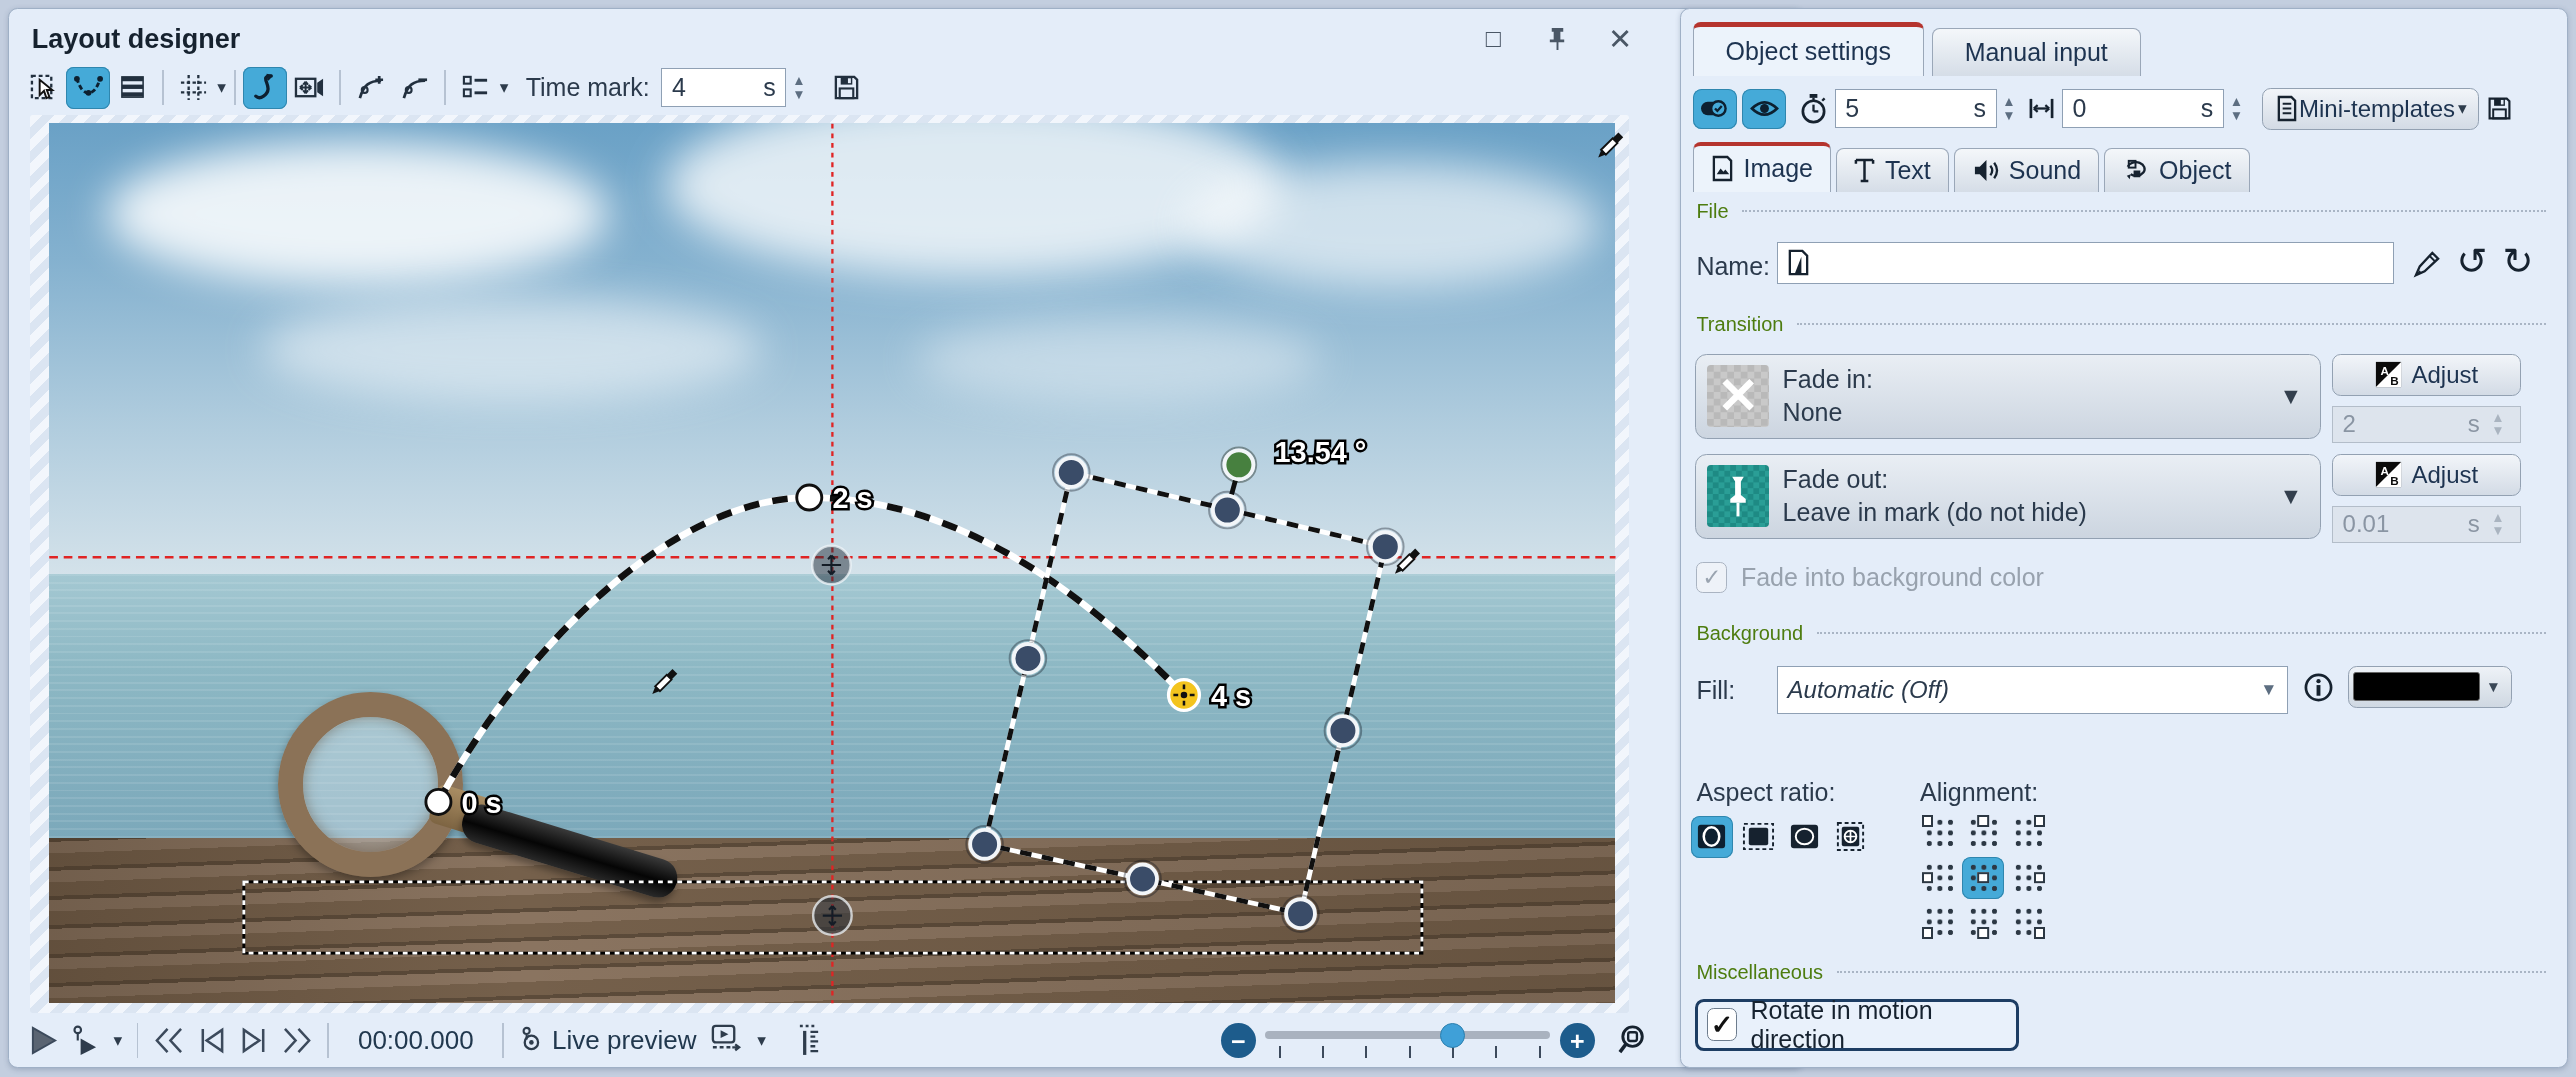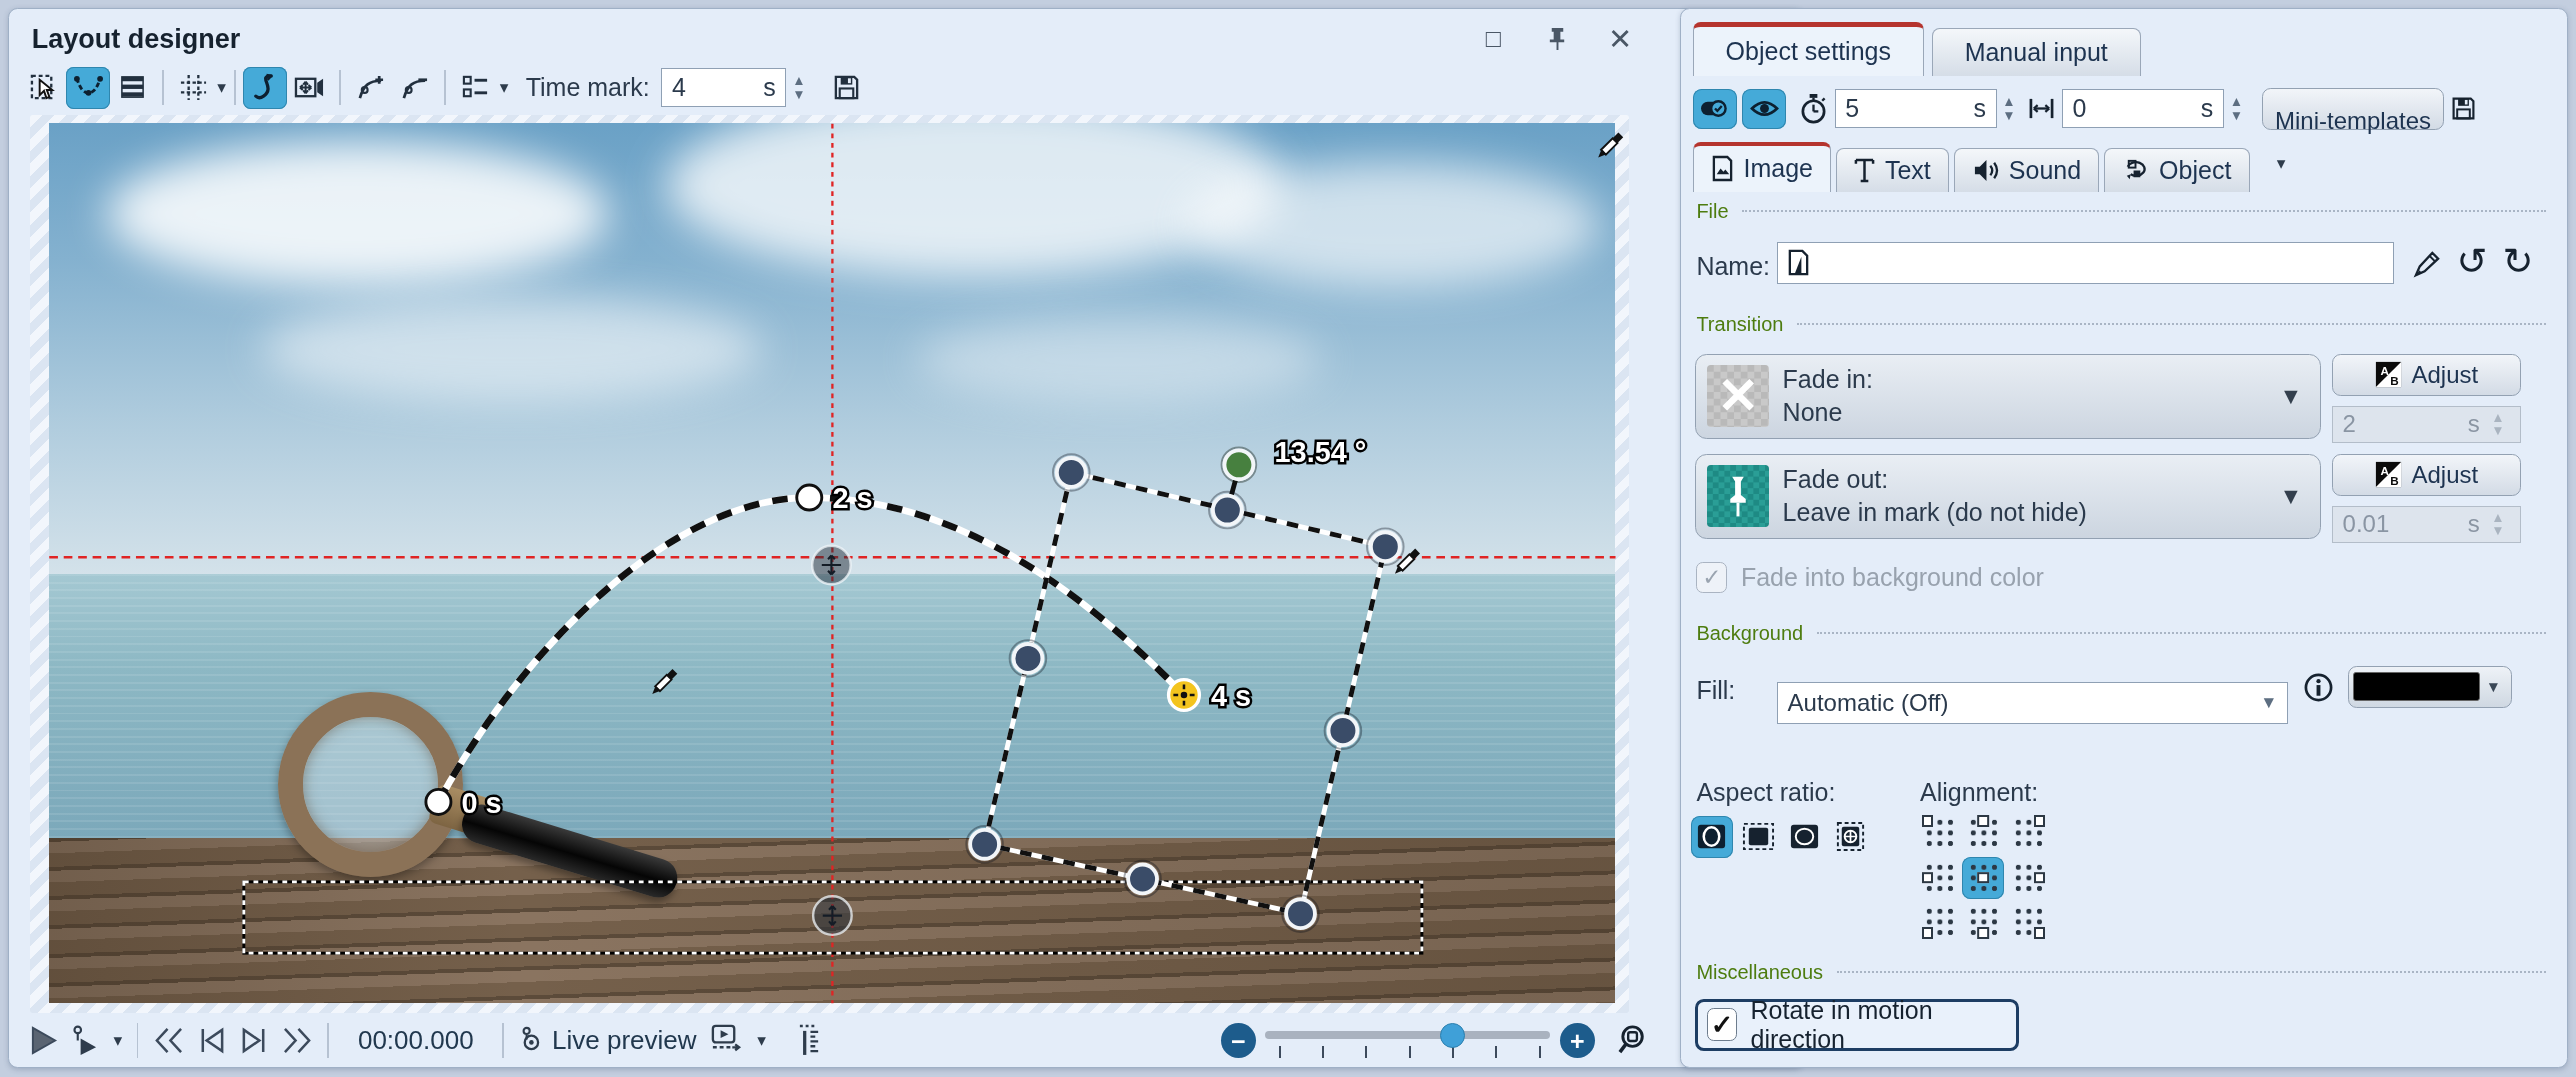--- a/index.html
+++ b/index.html
@@ -137,22 +137,22 @@
   .al::after { content:""; position:absolute; width:7.7px; height:7.7px; border:2.9px solid #2c3844; background:#fff; }
   .al.tl::after{left:-1.9px;top:-1.9px}       .al.tc::after{left:50%;transform:translateX(-50%);top:-1.9px}    .al.tr::after{right:-1.9px;top:-1.9px}
   .al.ml::after{left:-1.9px;top:50%;transform:translateY(-50%)} .al.mc::after{left:50%;top:50%;transform:translate(-50%,-50%)}
   .al.mr::after{right:-1.9px;top:50%;transform:translateY(-50%)}
   .al.bl::after{left:-1.9px;bottom:-1.9px}    .al.bc::after{left:50%;transform:translateX(-50%);bottom:-1.9px} .al.br::after{right:-1.9px;bottom:-1.9px}
   .focusbox { position:absolute; left:13.5px; width:324px; height:52px; border:3.9px solid #1d3d63; border-radius:8.7px; background:#e9f1fb;
               display:flex; align-items:center; gap:13.5px; padding:0 9.6px; }
   .focusbox .cb { width:33px; height:33px; background:#fff; border:1.9px solid #6d7c8d; border-radius:6.7px;
                   display:flex; align-items:center; justify-content:center; font-size:27px; color:#111; font-weight:bold; }
   .focusbox .lbl { font-size:25px; color:#16222f; }
-  .minidd { display:flex; gap:18px; height:42px; padding:0 11.6px; border:1.9px solid #93a1b2; border-radius:8.7px;
-            background:linear-gradient(180deg,#f2f5f9,#d3dbe5); font-size:24px; color:#1d3350;flex-direction:column; }
+  .minidd { display:flex; align-items:center; gap:1px; height:42px; padding:0 11.6px; border:1.9px solid #93a1b2; border-radius:8.7px;
+            background:linear-gradient(180deg,#f2f5f9,#d3dbe5); font-size:24px; color:#1d3350; }
 </style>
 </head>
 <body>
 
 <div class="panel" id="left-panel">
 
   <div class="lp-title">Layout designer</div>
   <div class="win-btn win-max">□</div>
   <div class="win-btn win-pin">
     <svg width="23" height="25" viewBox="0 0 24 26">
@@ -657,21 +657,21 @@
   <div class="checkrow" style="left:15.4px; top:553px">
     <div class="checksq">✓</div>
     <div class="lbl">Fade into background color</div>
   </div>
 
   <div class="section-hdr" style="top:613px">
     <span class="t">Background</span>
       <span class="line"></span>
   </div>
   <div class="fieldlabel" style="left:15.4px; top:667px">Fill:</div>
-  <div class="ddbox" style="left:96px; top:673px; width:511px; height:42px;">
+  <div class="ddbox" style="left:96px; top:657px; width:511px; height:48px;font-style:italic;">
     <span class="val">Automatic (Off)</span>
     <span class="dd">▼</span>
   </div>
   <div class="iconbtn" style="left:618px; top:659px; width:39px; height:39px;">
     <svg width="31" height="31" viewBox="0 0 32 32">
         <circle cx="16" cy="16" r="13" fill="none" stroke="#16222f" stroke-width="2.8"></circle>
         <circle cx="16" cy="9.5" r="2.2" fill="#16222f"></circle>
         <rect x="14" y="13.5" width="4" height="11" fill="#16222f"></rect>
       </svg>
   </div>

